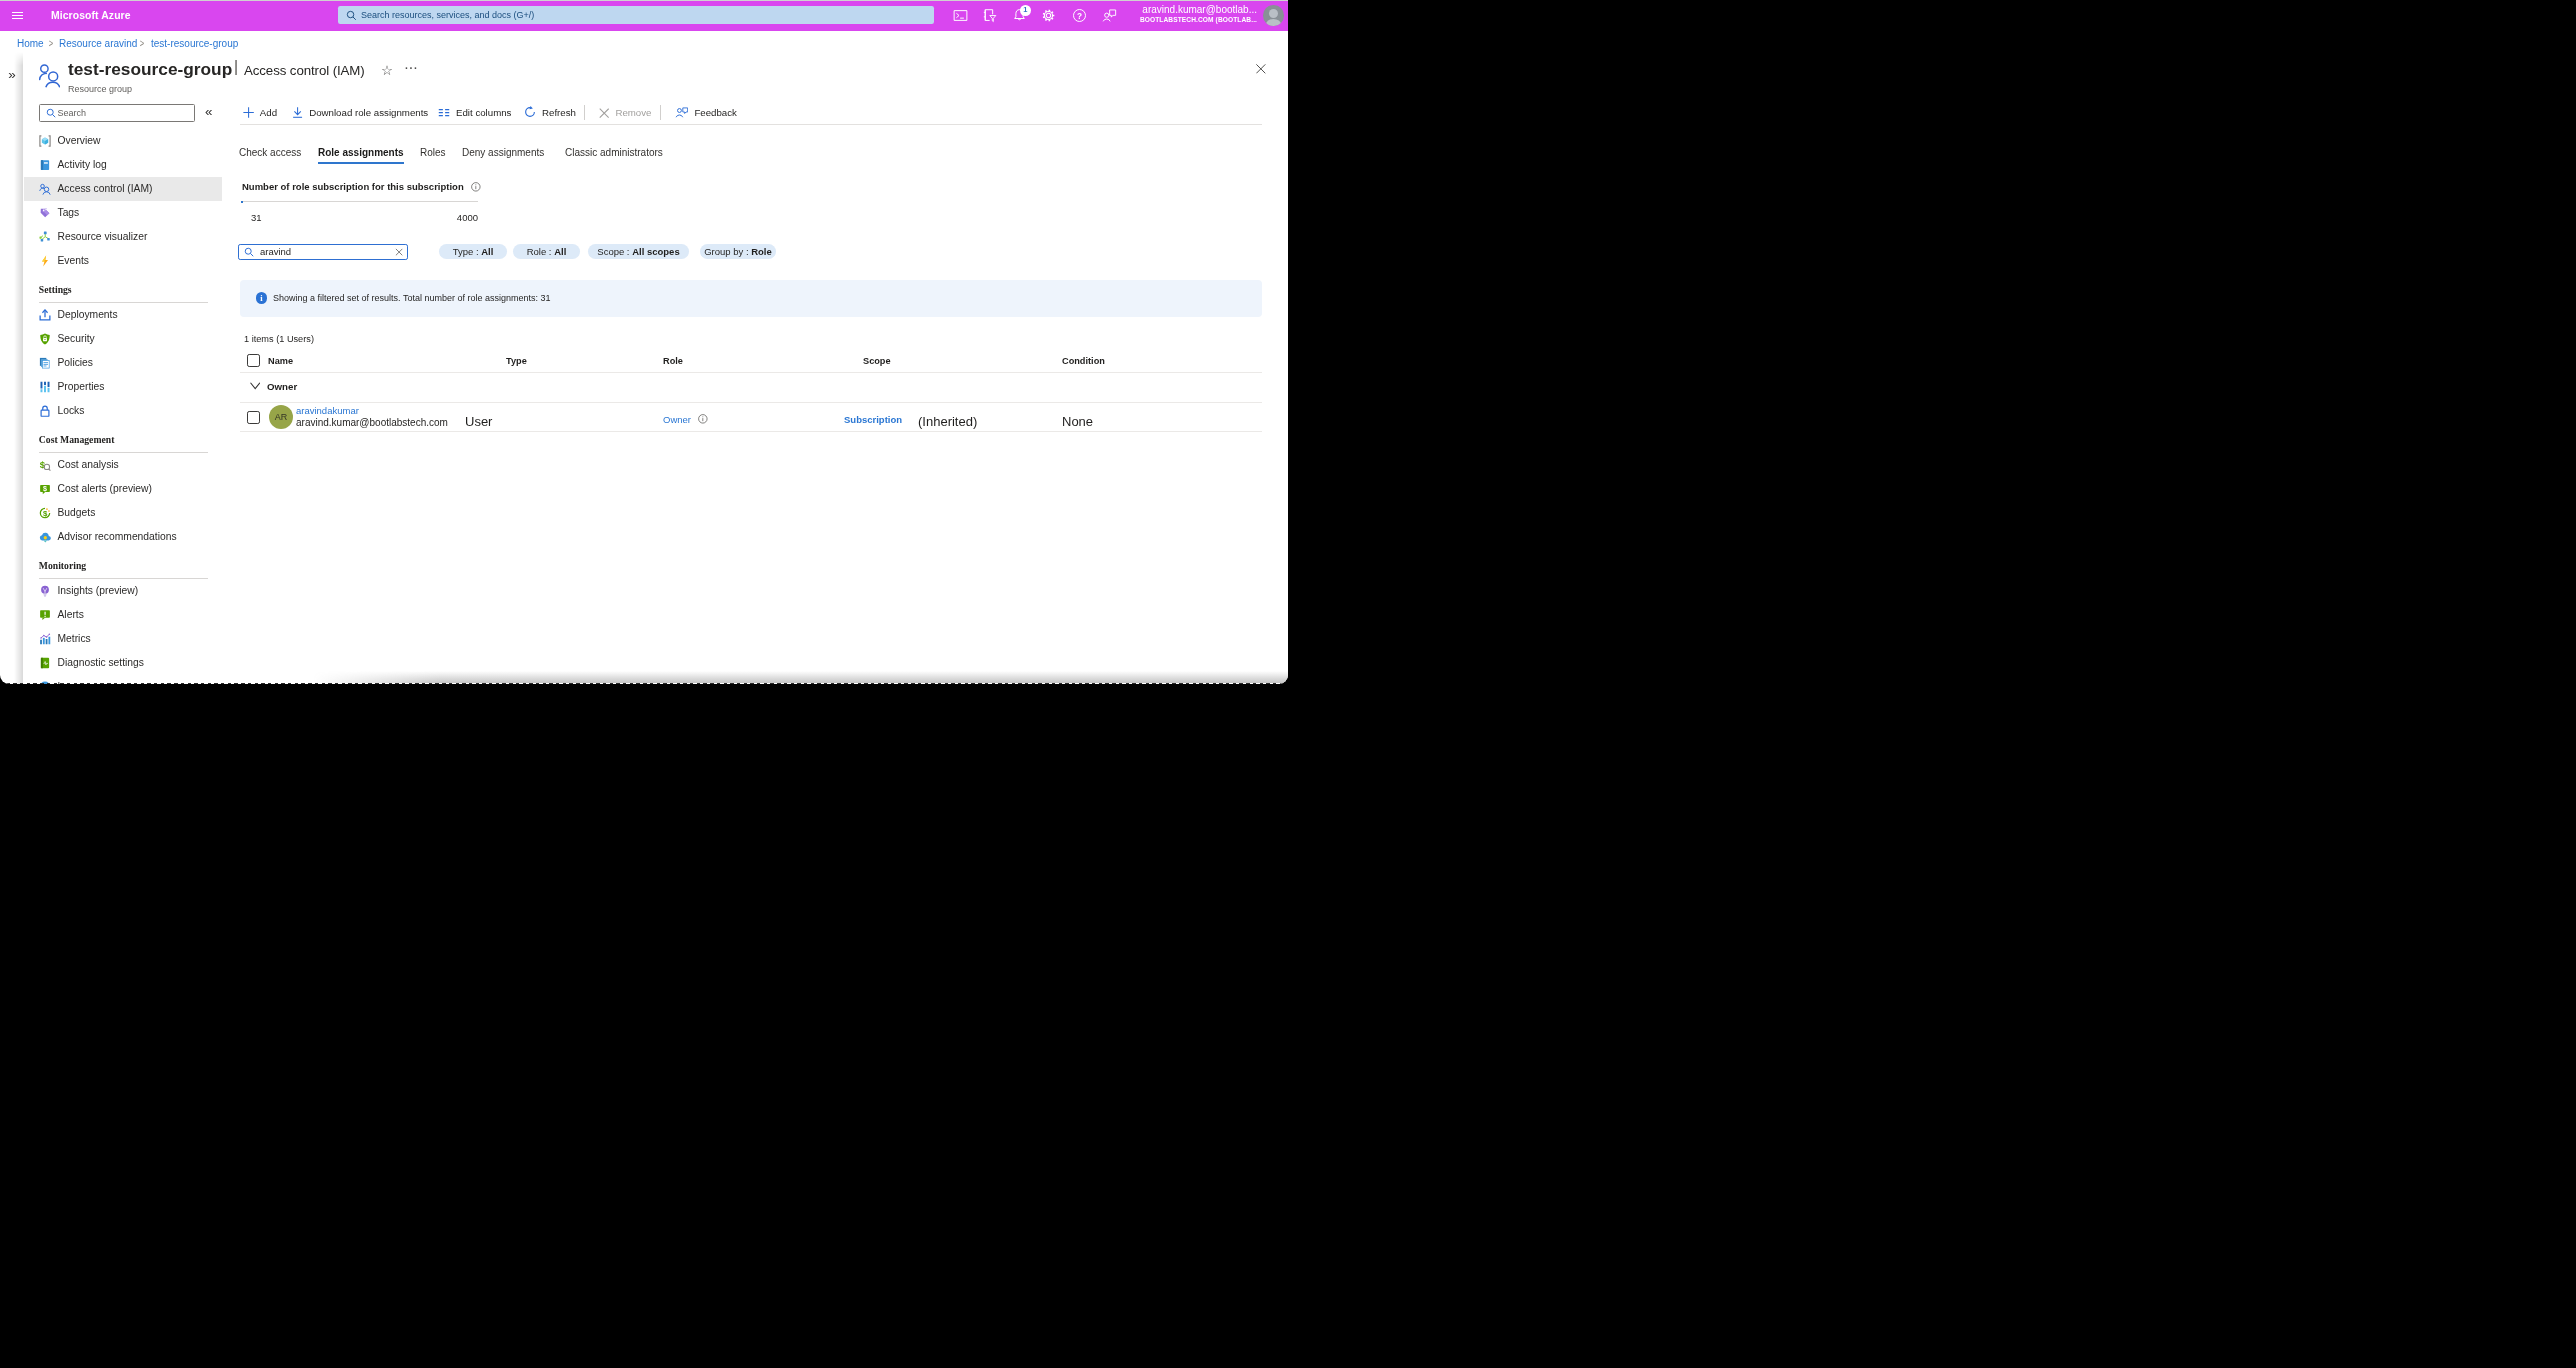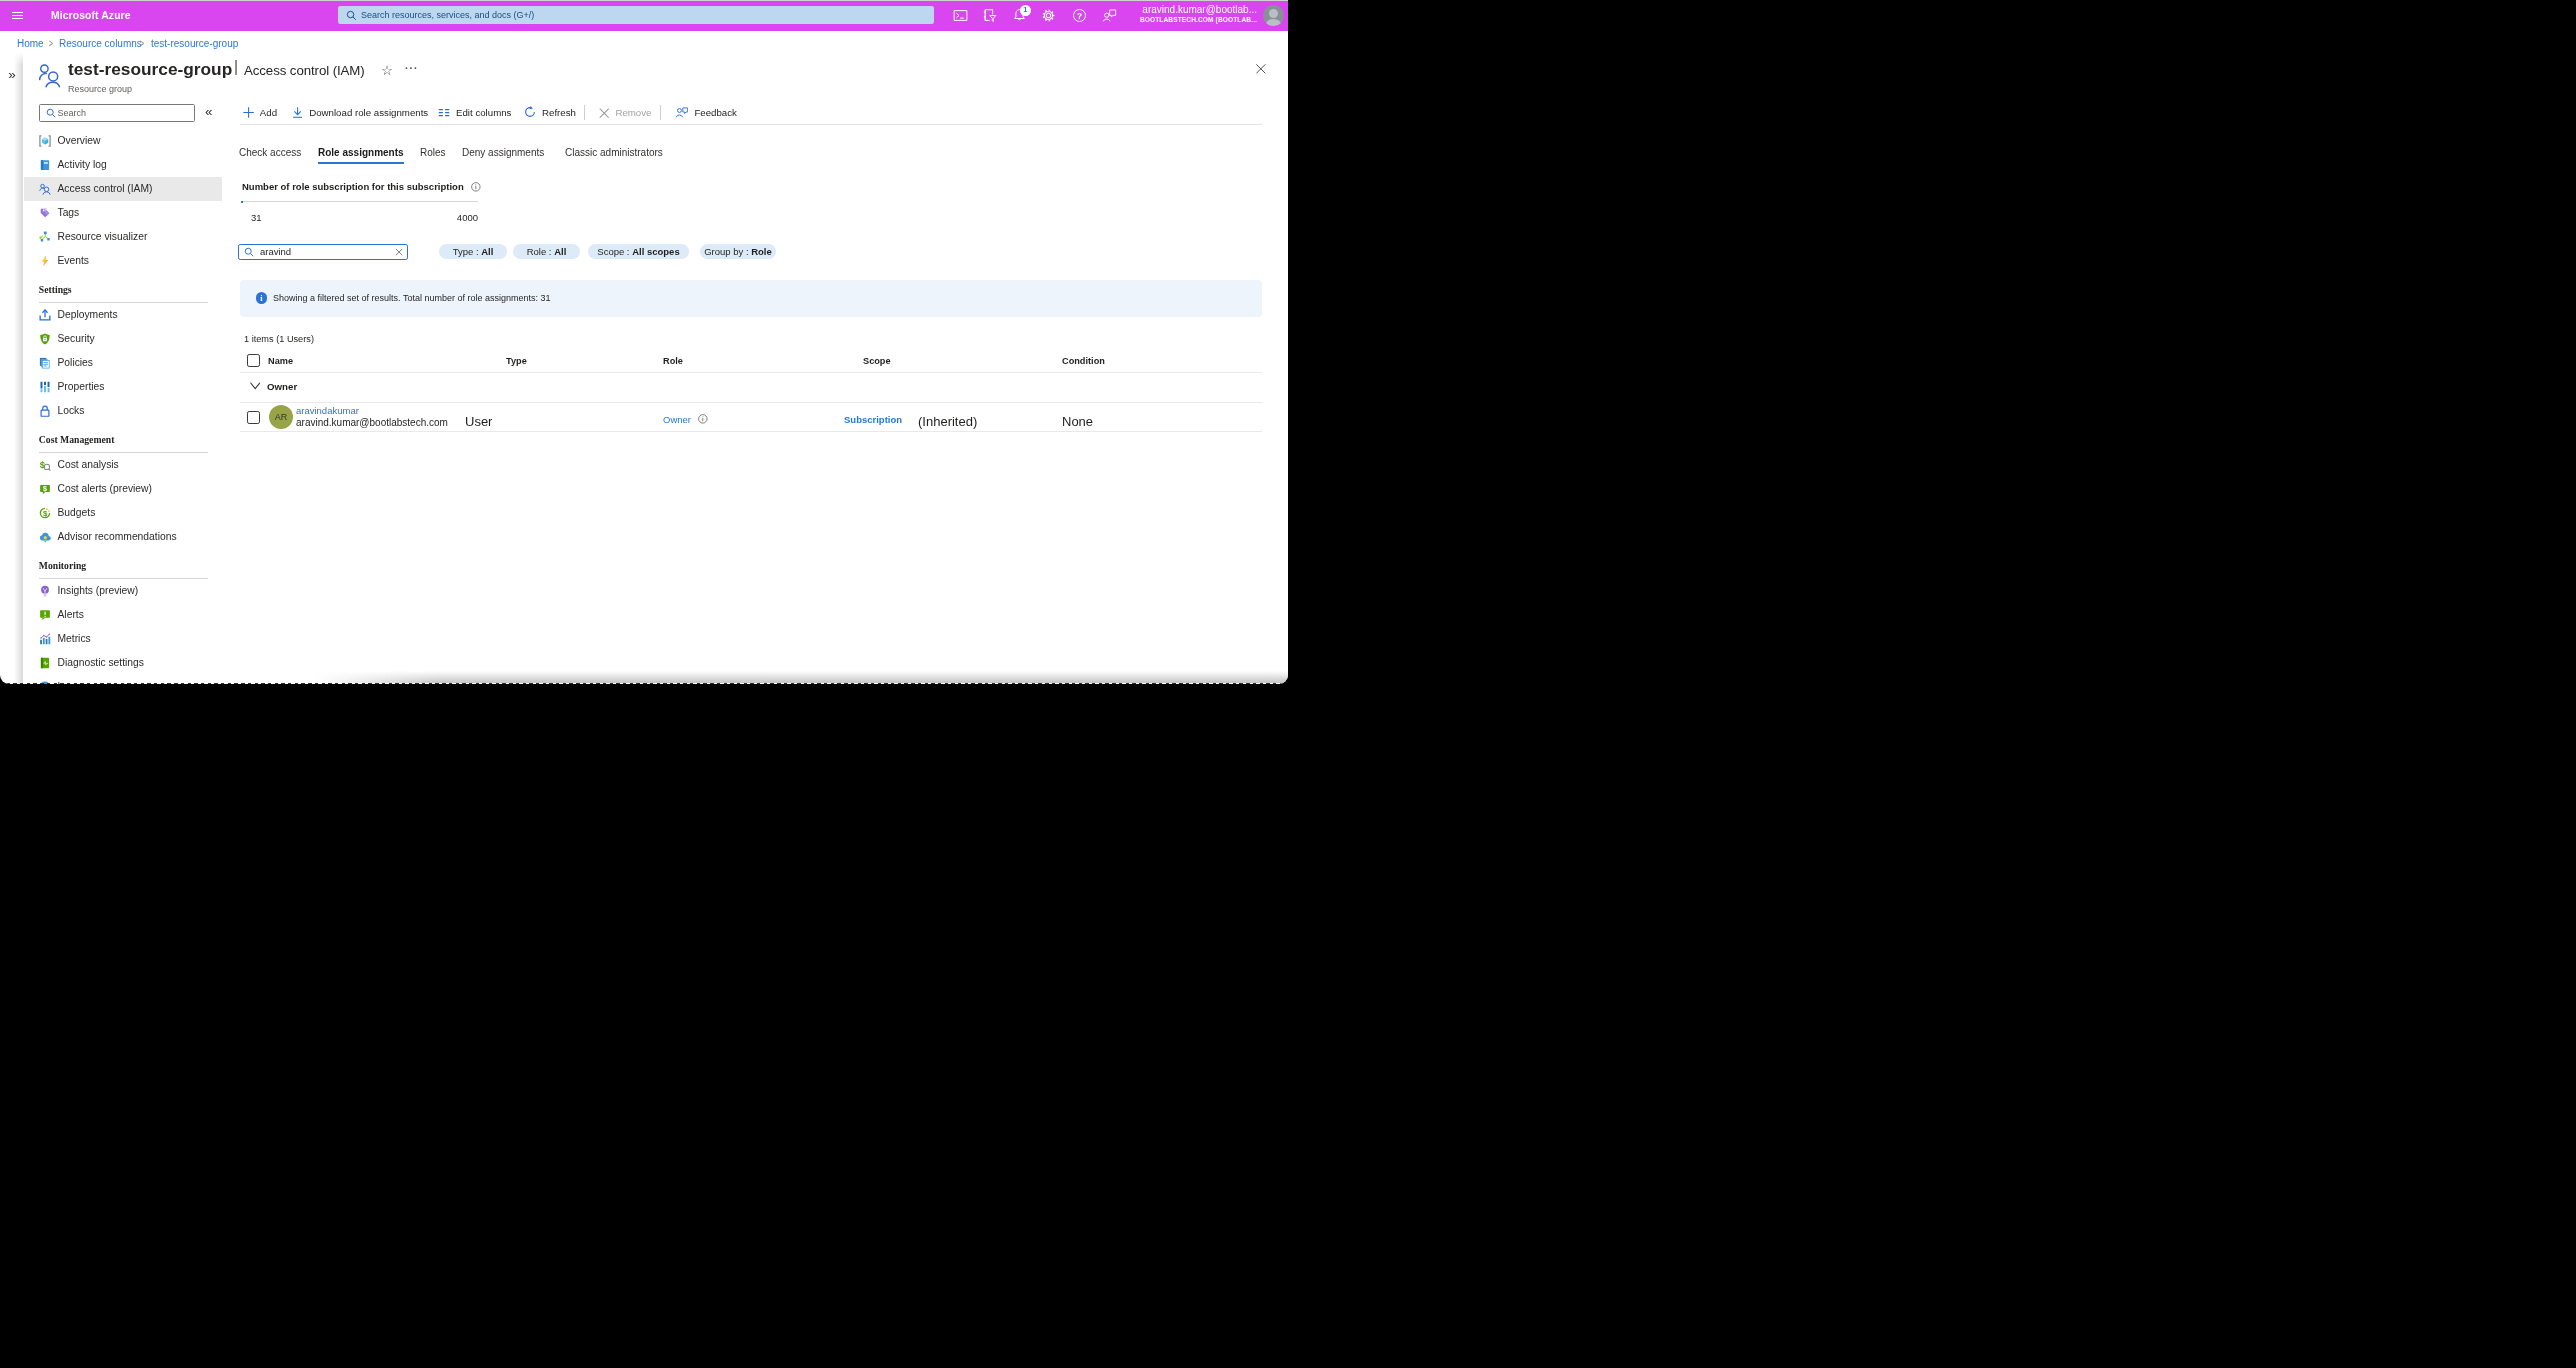--- a/index.html
+++ b/index.html
@@ -171,21 +171,21 @@
     </div>
     <div class="avatar">
         <span class="head"></span>
         <span class="body"></span>
       </div>
   </div>
 
   <div class="crumbs">
     <span style="left:17px;">Home</span>
     <span class="sep" style="left:48px;">&gt;</span>
-    <span style="left:59px;">Resource columns</span>
+    <span style="left:59px;">Resource aravind</span>
     <span class="sep" style="left:139px;">&gt;</span>
     <span style="left:151px;">test-resource-group</span>
   </div>
   <span class="collapse">»</span>
 
   <div class="panel"></div>
   <div class="lshadow"></div>
 
   <svg class="titleicon" width="21" height="24" viewBox="0 0 28 32">
     <circle cx="7.2" cy="6.2" r="4.9" fill="none" stroke="#3166d3" stroke-width="1.9"></circle>

